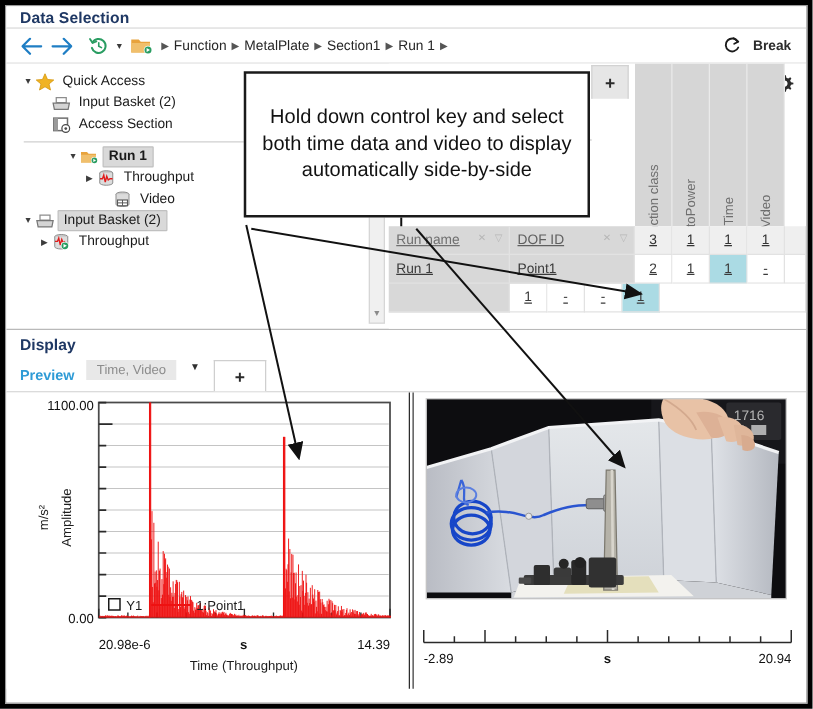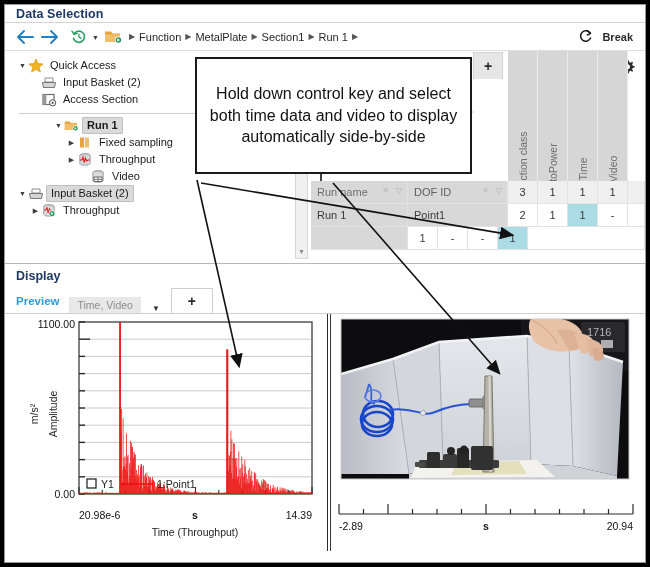--- a/index.html
+++ b/index.html
@@ -64,40 +64,40 @@
   .vheads{position:absolute;left:197px;top:0;height:130px;display:flex;}
   .vh{width:30px;height:130px;background:#d6d6d6;border-right:1px solid #eaeaea;position:relative;box-sizing:border-box;}
   .vh span{position:absolute;bottom:6px;left:50%;transform:translateX(-50%) rotate(-90deg);transform-origin:center;
     white-space:nowrap;font-size:10.5px;color:#6e6e6e;}
   .vh.fc span{bottom:10px;}
   .vh .xf{position:absolute;top:4px;left:7px;font-size:8px;color:#bdbdbd;}
   .vh .ff{position:absolute;top:2px;left:17px;font-size:8px;color:#c9c9c9;}
 
   .grid{position:absolute;left:0;top:130px;right:0;font-size:11px;}
   .grow{display:flex;height:23px;align-items:stretch;}
-  .gc{border-right:1px solid #e2e2e2;border-bottom:1px solid #e2e2e2;display:flex;align-items:center;box-sizing:border-box;}
+  .gc{border-right:1px solid #e2e2e2;border-bottom:1px solid #e2e2e2;display:flex;align-items:center;box-sizing:border-box;text-decoration:underline;}
   .gc.name{width:97px;padding-left:6px;background:#d8d8d8;color:#6f6f6f;position:relative;}
   .gc.dof{width:100px;padding-left:6px;background:#d8d8d8;color:#5f5f5f;position:relative;}
   .grow.data .gc.name{background:#d8d8d8;color:#3a3a3a;}
   .grow.data .gc.dof{background:#d8d8d8;color:#3a3a3a;}
   .gc.num{width:30px;justify-content:center;background:#fff;color:#3a3a3a;}
   .gc.num.hl{background:#abdbe4;}
   .gc.hdnum{width:30px;justify-content:center;background:#efefef;color:#333;}
   .gc.tail{flex:1;background:#fff;}
   .gc.hdtail{flex:1;background:#efefef;}
   .fil{position:absolute;right:18px;top:5px;font-size:8px;color:#b6b6b6;}
   .fil2{position:absolute;right:5px;top:5px;font-size:8px;color:#b6b6b6;}
 
   
   .dsphdr{height:24px;display:flex;align-items:center;padding-left:11px;box-sizing:border-box;background:#fff;}
   .dsphdr .t{font-size:12.5px;font-weight:bold;color:#1f3864;}
   .tabbar{height:26px;display:flex;align-items:stretch;padding-left:11px;box-sizing:border-box;
     border-bottom:1px solid #cfcfcf;background:#fff;}
   .prev{font-size:11.5px;font-weight:bold;color:#2e9bd6;display:flex;align-items:center;margin-right:10px;}
-  .combo{display:flex;align-items:flex-end;}
+  .combo{display:flex;align-items:flex-start;}
   .combo .val{background:#e8e8e8;color:#8c8c8c;font-size:10.5px;padding:2px 8px;}
   .combo .cv{font-size:8px;color:#2f2f2f;margin:1px 0 0 11px;}
   .tabplus{width:42px;margin-left:11px;border-left:1px solid #cfcfcf;border-right:1px solid #cfcfcf;
     border-top:1px solid #cfcfcf;background:#fff;display:flex;align-items:center;justify-content:center;
     font-size:14px;font-weight:bold;color:#2a2a2a;box-sizing:border-box;}
 
   
   .panels{position:relative;height:237px;background:#fff;}
   .chartpane{position:absolute;left:0;top:0;width:322px;height:237px;}
   .videopane{position:absolute;left:325px;top:0;right:0;height:237px;border-left:1px solid #3a3a3a;}
@@ -219,30 +219,20 @@
                 <path d="M1 3.5 L7 3.5 L8.6 5.4 L16 5.4 L16 14 L1 14 Z" fill="#e8a33d"></path>
                 <path d="M1 6.4 L16 6.4 L16 14 L1 14 Z" fill="#f0bf6c"></path>
                 <circle cx="14.4" cy="12" r="3.4" fill="#fff"></circle>
                 <circle cx="14.4" cy="12" r="2.8" fill="#2a9d62"></circle>
                 <path d="M13.3 10.4 L16 12 L13.3 13.6 Z" fill="#fff"></path>
               </svg>
           </span>
           <span class="tlabel sel" style="font-weight:bold">Run 1</span>
         </div>
 
-        <div class="trow" style="padding-left:49px">
-          <span class="tw">▶</span>
-          <span class="ticon">
-            <svg width="16" height="15" viewBox="0 0 16 15">
-                <rect x="3" y="2.5" width="4" height="10" fill="#e8a33d"></rect>
-                <rect x="8" y="2.5" width="4" height="10" fill="#f0bf6c"></rect>
-              </svg>
-          </span>
-          <span class="tlabel">Fixed sampling</span>
-        </div>
 
         <div class="trow" style="padding-left:49px">
           <span class="tw">▶</span>
           <span class="ticon">
             <svg width="16" height="15" viewBox="0 0 16 15">
                 <ellipse cx="8" cy="3.4" rx="5.2" ry="1.8" fill="#c9c9c9" stroke="#8d8d8d" stroke-width=".8"></ellipse>
                 <path d="M2.8 3.4 L2.8 11.4 A5.2 1.8 0 0 0 13.2 11.4 L13.2 3.4" fill="#dcdcdc" stroke="#8d8d8d" stroke-width=".8"></path>
                 <path d="M3 8 L5 8 L6 5 L7.2 10.6 L8.4 6 L9.6 9 L11 8 L13 8" fill="none" stroke="#e01b1b" stroke-width="1.1"></path>
               </svg>
           </span>

